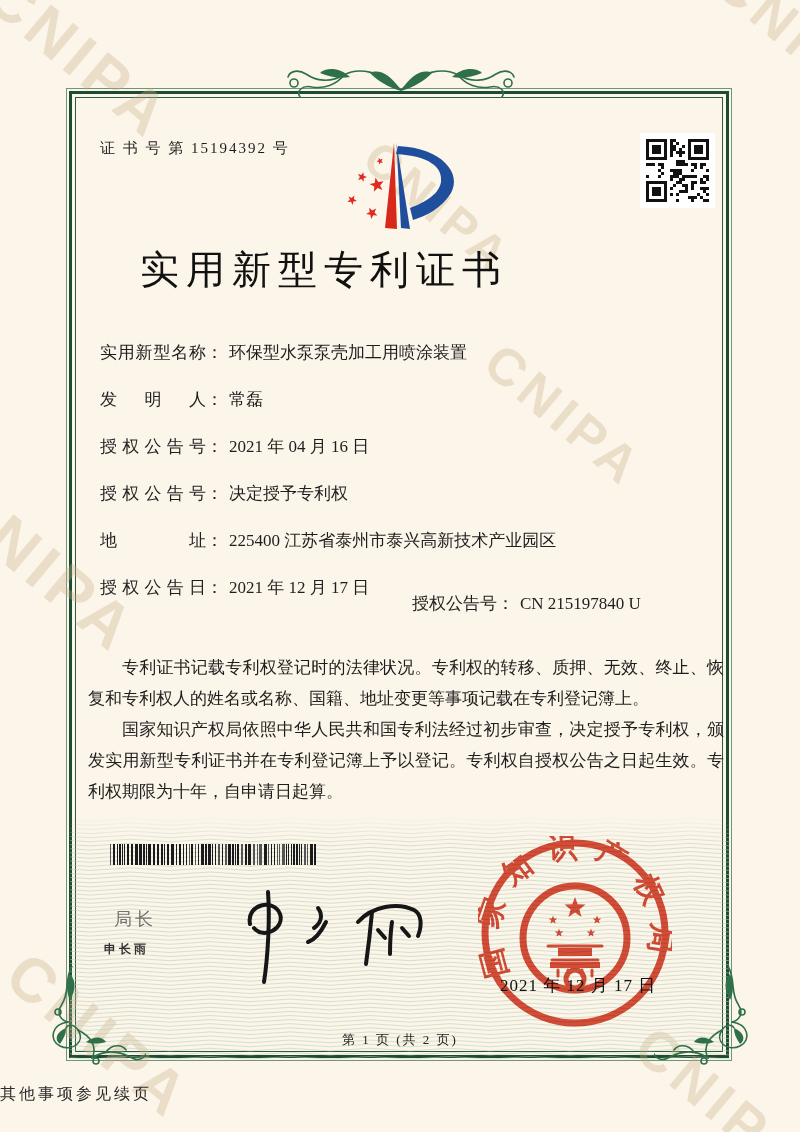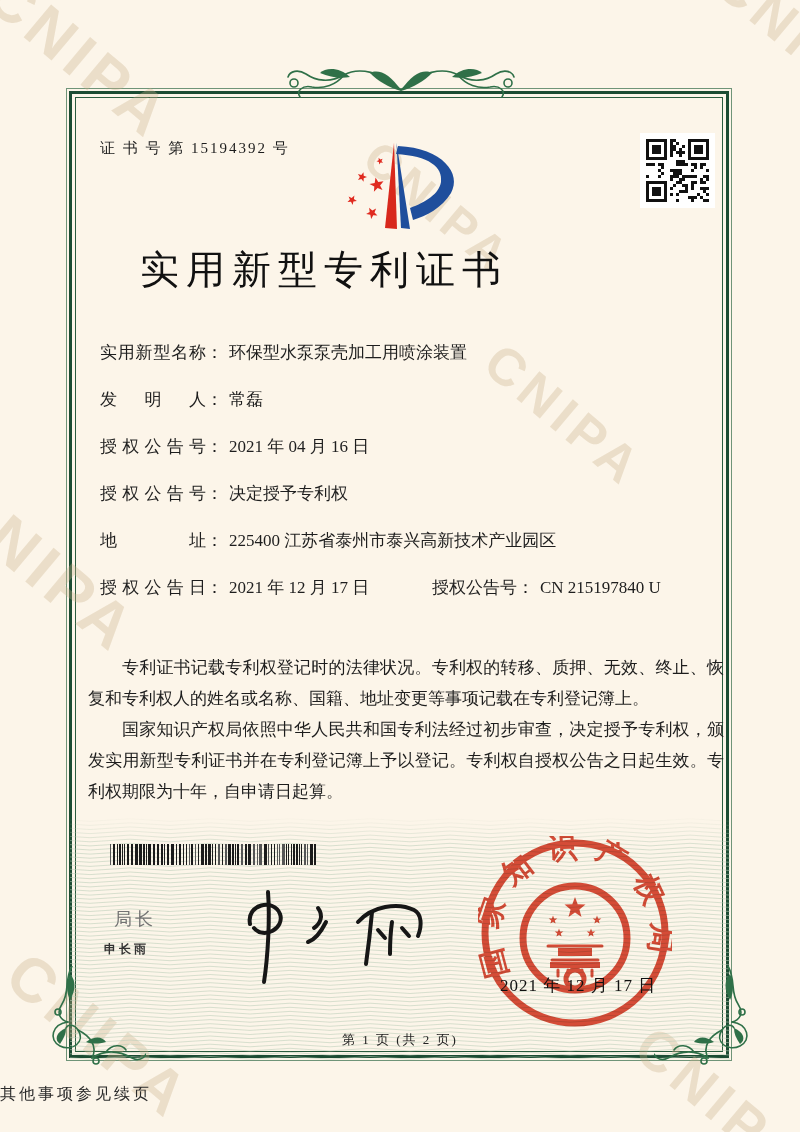--- a/index.html
+++ b/index.html
@@ -50,21 +50,21 @@
     font-size:39px;font-weight:normal;letter-spacing:7px;color:#111;z-index:3;
   }
   
   .fields{position:absolute;left:100px;top:341px;width:600px;z-index:3;}
   .frow{position:relative;height:47px;font-size:17px;color:#1e1e1e;white-space:nowrap;}
   .flabel{
     display:inline-block;width:106px;text-align:justify;text-align-last:justify;
     text-justify:inter-character;vertical-align:bottom;font-family:Liberation Serif, serif;
   }
   .fcolon{display:inline-block;margin-right:6px;}
-  .fpair2{position:absolute;left:312px;top:0;margin-left:20px;}
+  .fpair2{position:absolute;left:312px;top:16px;}
   
   .body-text{
     position:absolute;left:88px;top:652px;width:636px;z-index:3;
     font-size:17px;line-height:31px;text-align:justify;color:#1d1d1d;
   }
   .body-text p{margin:0;text-indent:2em;}
   
   .waves{position:absolute;left:70px;top:816px;z-index:1;
     -webkit-mask-image:linear-gradient(to bottom,transparent 0,#000 30px);
     mask-image:linear-gradient(to bottom,transparent 0,#000 30px);}

